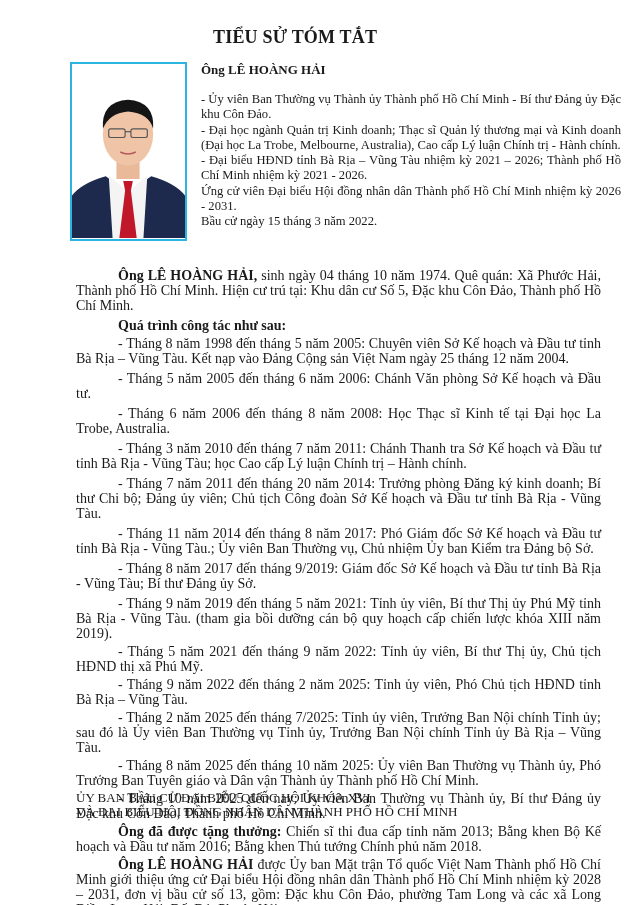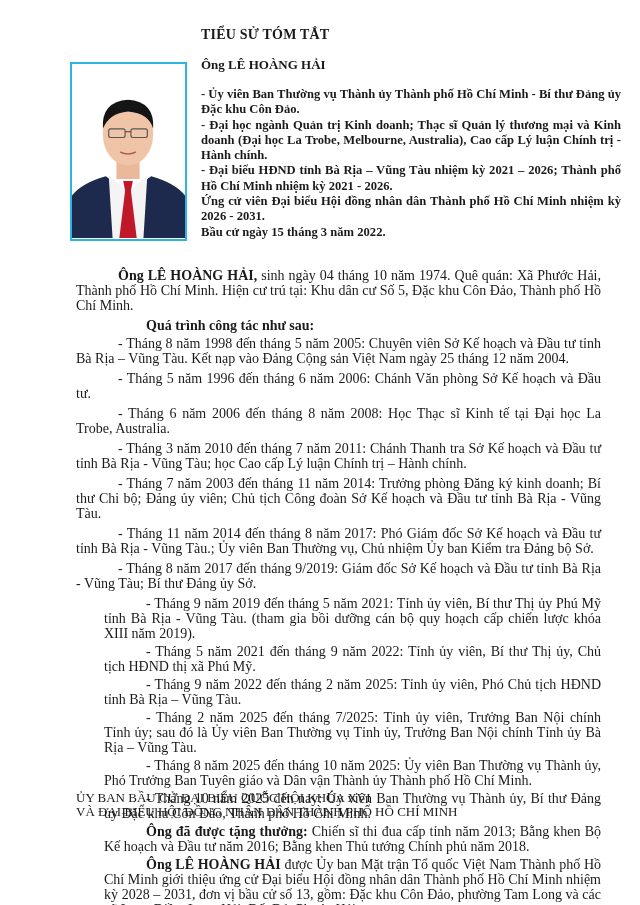--- a/index.html
+++ b/index.html
@@ -5,28 +5,28 @@
   html, body { margin: 0; padding: 0; background: #ffffff; }
   body { width: 640px; height: 905px; position: relative; overflow: hidden;
          font-family: "Liberation Serif", "DejaVu Serif", serif; color: #1a1a1a; }
   .page { position: absolute; left: 0; top: 0; width: 640px; height: 905px; }
 
   .photo-frame { position: absolute; left: 70px; top: 62px; width: 117px; height: 179px;
                  border: 2px solid #2bb5e0; background: #ffffff; overflow: hidden; box-sizing: border-box; }
   .photo-frame svg { display: block; width: 100%; height: 100%; }
 
   .header { position: absolute; left: 201px; top: 20px; width: 420px; }
-  .title { font-weight: bold; font-size: 14px; margin: 7px 0 0 0; letter-spacing: 0.2px; }
+  .title { font-weight: bold; font-size: 18px; margin: 7px 0 0 12px; letter-spacing: 0.2px; }
   .name { font-weight: bold; font-size: 13px; margin: 14px 0 0 0; }
-  .summary { margin-top: 14px; font-weight: bold; font-size: 12.6px; line-height: 15.3px; text-align: justify; }
+  .summary { margin-top: 14px; font-weight: normal; font-size: 12.6px; line-height: 15.3px; text-align: justify; }
   .summary p { margin: 0; }
 
   .body { position: absolute; left: 76px; top: 268px; width: 525px; font-size: 14px; line-height: 15px; }
   .body p { margin: 0 0 5px 0; text-align: justify; text-indent: 42px; }
-  .body p.tight { margin-bottom: 3px; margin-left: 28px; }
+  .body p.tight { margin-bottom: 3px; }
   .body .b { font-weight: bold; }
 
   .footer { position: absolute; left: 76px; top: 791px; width: 525px; text-align: left;
             font-weight: normal; font-size: 13px; line-height: 14px; }
   .footer div { margin: 0; }
 </style>
 </head>
 <body>
 
 <div class="page">
@@ -64,24 +64,24 @@
       <p>- Đại biểu HĐND tỉnh Bà Rịa – Vũng Tàu nhiệm kỳ 2021 – 2026; Thành phố Hồ Chí Minh nhiệm kỳ 2021 - 2026.</p>
       <p>Ứng cử viên Đại biểu Hội đồng nhân dân Thành phố Hồ Chí Minh nhiệm kỳ 2026 - 2031.</p>
       <p>Bầu cử ngày 15 tháng 3 năm 2022.</p>
     </div>
   </div>
 
   <div class="body">
     <p><span class="b">Ông LÊ HOÀNG HẢI,</span><span> sinh ngày 04 tháng 10 năm 1974. Quê quán: Xã Phước Hải, Thành phố Hồ Chí Minh. Hiện cư trú tại: Khu dân cư Số 5, Đặc khu Côn Đảo, Thành phố Hồ Chí Minh.</span></p>
     <p class="b tight">Quá trình công tác như sau:</p>
     <p>- Tháng 8 năm 1998 đến tháng 5 năm 2005: Chuyên viên Sở Kế hoạch và Đầu tư tỉnh Bà Rịa – Vũng Tàu. Kết nạp vào Đảng Cộng sản Việt Nam ngày 25 tháng 12 năm 2004.</p>
-    <p>- Tháng 5 năm 1996 đến tháng 6 năm 2006: Chánh Văn phòng Sở Kế hoạch và Đầu tư.</p>
+    <p>- Tháng 5 năm 2005 đến tháng 6 năm 2006: Chánh Văn phòng Sở Kế hoạch và Đầu tư.</p>
     <p>- Tháng 6 năm 2006 đến tháng 8 năm 2008: Học Thạc sĩ Kinh tế tại Đại học La Trobe, Australia.</p>
     <p>- Tháng 3 năm 2010 đến tháng 7 năm 2011: Chánh Thanh tra Sở Kế hoạch và Đầu tư tỉnh Bà Rịa - Vũng Tàu; học Cao cấp Lý luận Chính trị – Hành chính.</p>
-    <p>- Tháng 7 năm  2003 đến tháng 11 năm 2014: Trưởng phòng Đăng ký kinh doanh; Bí thư Chi bộ; Đảng ủy viên; Chủ tịch Công đoàn Sở Kế hoạch và Đầu tư tỉnh Bà Rịa - Vũng Tàu.</p>
+    <p>- Tháng 7 năm  2011 đến tháng 20 năm 2014: Trưởng phòng Đăng ký kinh doanh; Bí thư Chi bộ; Đảng ủy viên; Chủ tịch Công đoàn Sở Kế hoạch và Đầu tư tỉnh Bà Rịa - Vũng Tàu.</p>
     <p>- Tháng 11 năm 2014 đến tháng 8 năm 2017: Phó Giám đốc Sở Kế hoạch và Đầu tư tỉnh Bà Rịa - Vũng Tàu.; Ủy viên Ban Thường vụ, Chủ nhiệm Ủy ban Kiểm tra Đảng bộ Sở.</p>
     <p>- Tháng 8 năm 2017 đến tháng 9/2019: Giám đốc Sở Kế hoạch và Đầu tư tỉnh Bà Rịa - Vũng Tàu; Bí thư Đảng ủy Sở.</p>
     <p class="tight">- Tháng 9 năm 2019 đến tháng 5 năm 2021: Tỉnh ủy viên, Bí thư Thị ủy Phú Mỹ tỉnh Bà Rịa - Vũng Tàu. (tham gia bồi dưỡng cán bộ quy hoạch cấp chiến lược khóa XIII năm 2019).</p>
     <p class="tight">- Tháng 5 năm 2021 đến tháng 9 năm 2022: Tỉnh ủy viên, Bí thư Thị ủy, Chủ tịch HĐND thị xã Phú Mỹ.</p>
     <p class="tight">- Tháng 9 năm 2022 đến tháng 2 năm 2025: Tỉnh ủy viên, Phó Chủ tịch HĐND tỉnh Bà Rịa – Vũng Tàu.</p>
     <p class="tight">- Tháng 2 năm 2025 đến tháng 7/2025: Tỉnh ủy viên, Trưởng Ban Nội chính Tỉnh ủy; sau đó là Ủy viên Ban Thường vụ Tỉnh ủy, Trưởng Ban Nội chính Tỉnh ủy Bà Rịa – Vũng Tàu.</p>
     <p class="tight">- Tháng 8 năm 2025 đến tháng 10 năm 2025: Ủy viên Ban Thường vụ Thành ủy, Phó Trưởng Ban Tuyên giáo và Dân vận Thành ủy Thành phố Hồ Chí Minh.</p>
     <p class="tight">- Tháng 10 năm 2025 đến nay: Ủy viên Ban Thường vụ Thành ủy, Bí thư Đảng ủy Đặc khu Côn Đảo, Thành phố Hồ Chí Minh.</p>
     <p class="tight"><span class="b">Ông đã được tặng thưởng:</span><span> Chiến sĩ thi đua cấp tỉnh năm 2013; Bằng khen Bộ Kế hoạch và Đầu tư năm 2016; Bằng khen Thủ tướng Chính phủ năm 2018.</span></p>
     <p class="tight"><span class="b">Ông LÊ HOÀNG HẢI</span><span> được Ủy ban Mặt trận Tổ quốc Việt Nam Thành phố Hồ Chí Minh giới thiệu ứng cử Đại biểu Hội đồng nhân dân Thành phố Hồ Chí Minh nhiệm kỳ 2028 – 2031, đơn vị bầu cử số 13, gồm: Đặc khu Côn Đảo, phường Tam Long và các xã Long Điền, Long Hải, Đất Đỏ, Phước Hải.</span></p>

